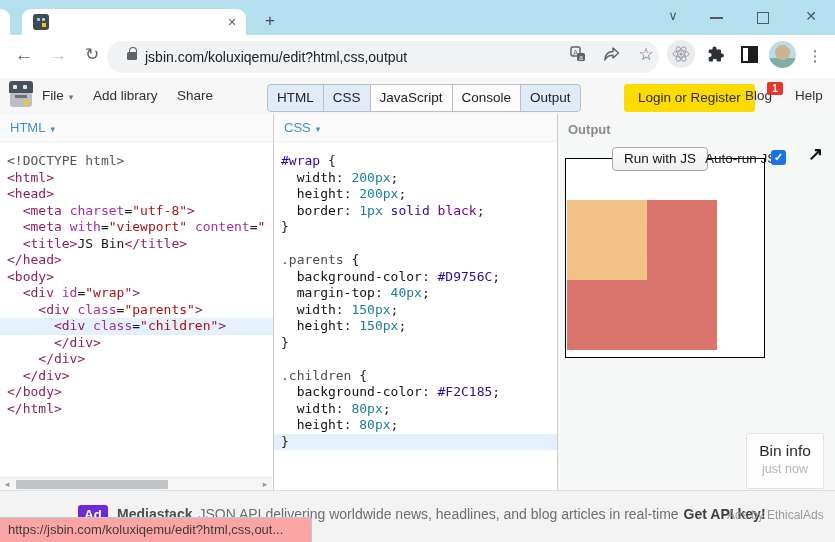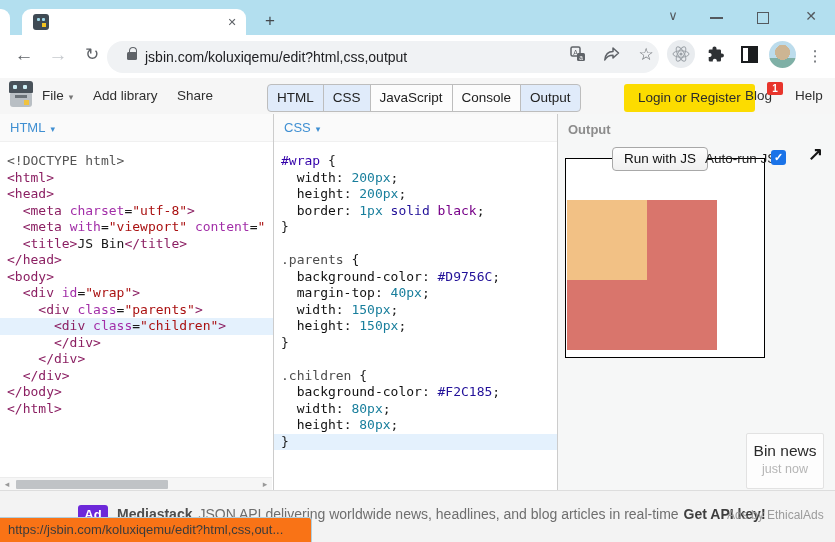--- a/index.html
+++ b/index.html
@@ -113,21 +113,21 @@
   .bininfo .t2{margin-top:2px;font-size:12.5px;color:#b5b5b5;}
 
   
   .adbar{left:0;top:490px;width:835px;height:52px;background:#f3f3f3;border-top:1px solid #ddd;}
   .adbadge{left:78px;top:14px;width:30px;height:19px;line-height:19px;background:#6d28d9;color:#fff;
            font-size:13px;font-weight:bold;text-align:center;border-radius:3px;}
   .adrow{left:117px;top:14px;height:19px;line-height:19px;font-size:14px;color:#6e6e6e;white-space:nowrap;}
   .adrow .sponsor{font-weight:bold;color:#4d4d4d;margin-right:6px;}
   .adrow .cta{font-weight:bold;color:#3e3e3e;margin-left:5px;}
   .adattr{left:727px;top:17px;font-size:12px;color:#9b9b9b;}
-  .statusbar{left:0;top:517px;width:303px;height:24px;background:#f97316;border:1px solid #b0cedd;border-left:none;
+  .statusbar{left:0;top:517px;width:303px;height:24px;background:#fca5a5;border:1px solid #b0cedd;border-left:none;
              border-bottom:none;border-radius:0 3px 0 0;line-height:24px;font-size:13px;color:#3c3c3c;
              padding-left:8px;z-index:5;white-space:nowrap;overflow:hidden;}
 </style>
 </head>
 <body>
 
 <div id="screen">
 
   <div class="abs titlebar">
     <div class="abs tab-sliver"></div>
@@ -273,21 +273,21 @@
     <div class="abs outlabel">Output</div>
     <div class="abs wrapbox" style="border-color: rgb(0, 0, 0);">
       <div class="parentsbox" style="background: rgb(217, 117, 108);"></div>
       <div class="childrenbox" style="background: rgb(242, 193, 133);"></div>
     </div>
     <div class="abs runbtn">Run with JS</div>
     <div class="abs autorun">Auto-run JS</div>
     <div class="abs checkbox">✓</div>
     <div class="abs expand">↗</div>
     <div class="abs bininfo">
-      <div class="t1">Bin news</div>
+      <div class="t1">Bin info</div>
       <div class="t2">just now</div>
     </div>
   </div>
 
   <div class="abs adbar">
     <div class="abs adbadge">Ad</div>
     <div class="abs adrow"><span class="sponsor">Mediastack</span><span>JSON API delivering worldwide news, headlines, and blog articles in real-time</span><span class="cta">Get API key!</span></div>
     <div class="abs adattr">Ads by EthicalAds</div>
   </div>
 

